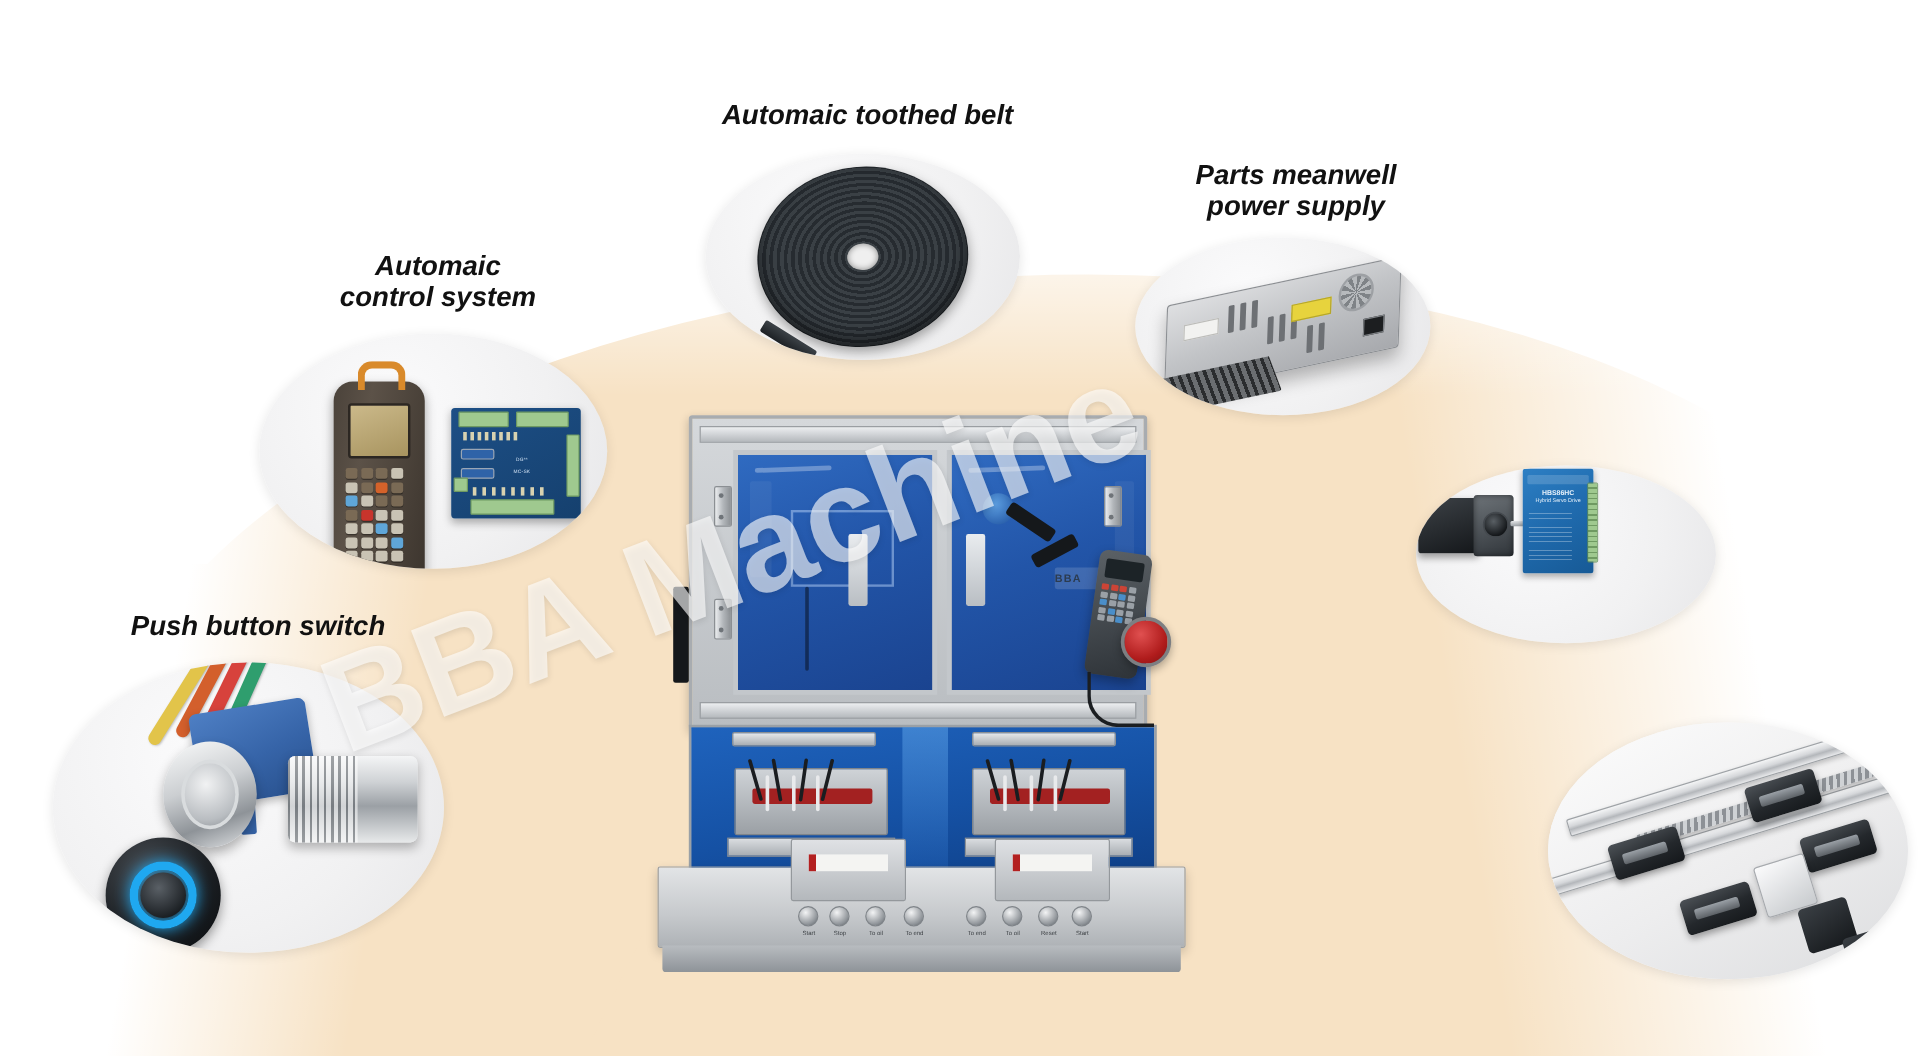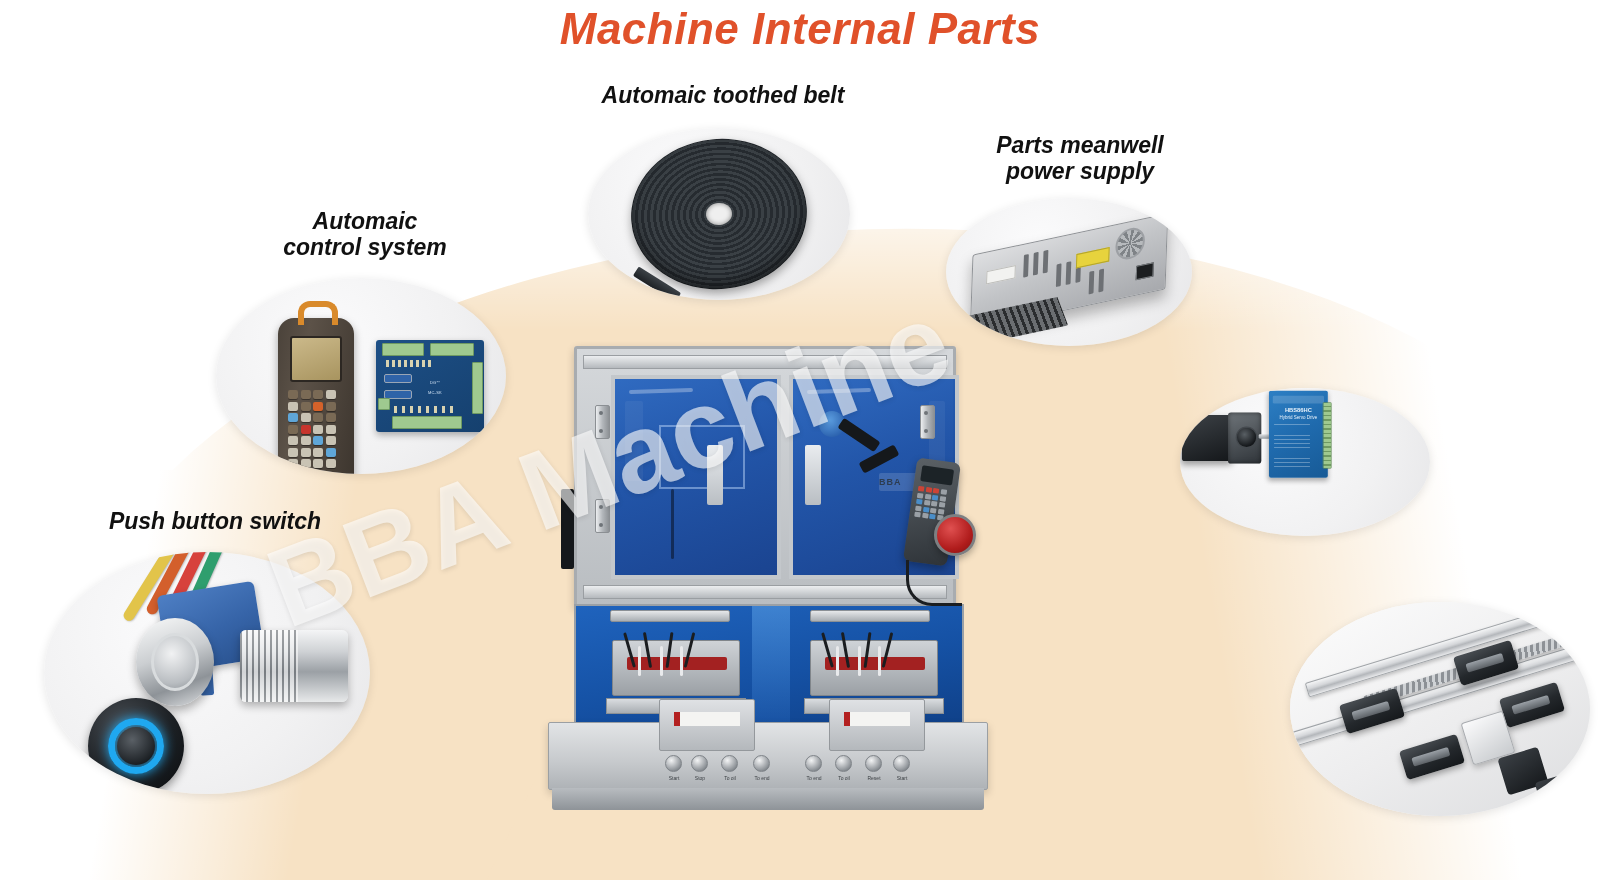--- a/index.html
+++ b/index.html
@@ -353,21 +353,20 @@
 <body>
 
 <div id="stage">
 
   <div class="bg-arch"></div>
   <div class="bg-arch-2"></div>
   <div class="bg-fade-left"></div>
   <div class="bg-fade-right"></div>
   <div class="bg-fade-top"></div>
 
-  <div class="title">Machine Internal Parts</div>
 
   <div class="label" style="left:558px; top:82px; width:330px;">Automaic toothed belt</div>
   <div class="bubble" style="left:588px; top:128px; width:262px; height:172px;">
     <div class="belt-wrap">
       <div class="belt-coil">
         <div class="belt-tail"></div>
         <div class="belt-hole"></div>
       </div>
     </div>
   </div>

